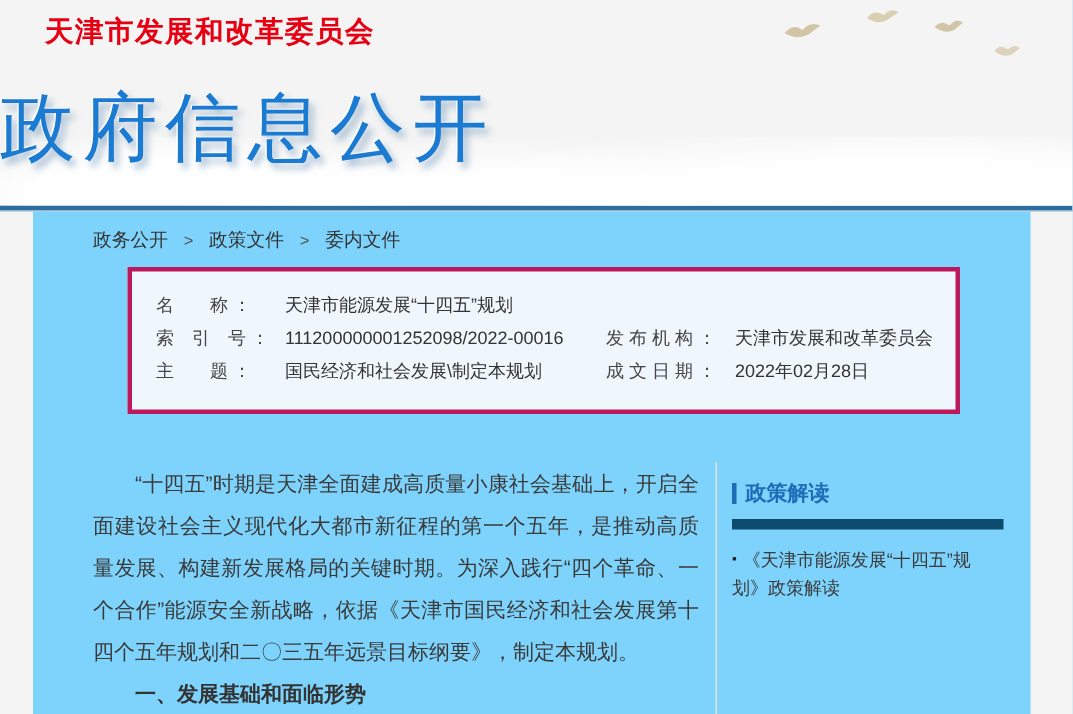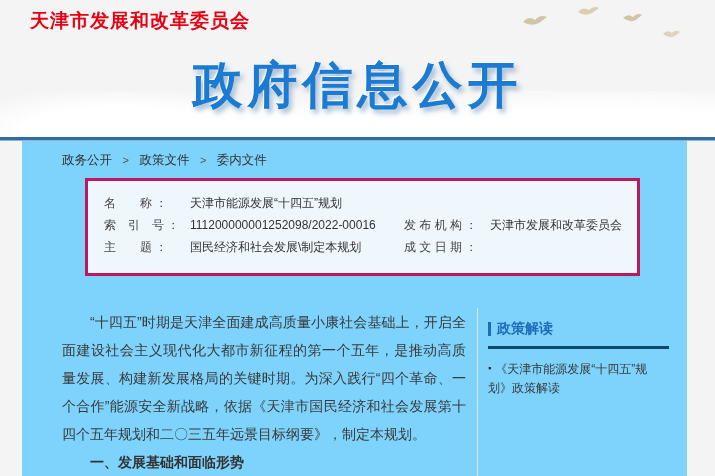--- a/index.html
+++ b/index.html
@@ -22,22 +22,22 @@
       radial-gradient(ellipse 180px 45px at 120px 40px, #ffffff 55%, rgba(255,255,255,0) 100%),
       radial-gradient(ellipse 220px 50px at 330px 50px, #ffffff 50%, rgba(255,255,255,0) 100%),
       radial-gradient(ellipse 260px 55px at 560px 45px, #ffffff 45%, rgba(255,255,255,0) 100%),
       radial-gradient(ellipse 300px 60px at 700px 55px, #ffffff 50%, rgba(255,255,255,0) 100%);
   }
   .site-name {
     position: absolute; left: 30px; top: 8px;
     font-size: 19px; font-weight: bold; color: #e60012; letter-spacing: 1px;
   }
   .page-title {
-    position: absolute; left: 0; width: 100%; top: 52px; text-align: center;
-    font-size: 50px; font-weight: bold; color: #1b7ad1; letter-spacing: 5px;
+    position: absolute; left: 0; width: 100%; top: 52px; text-align: left;
+    font-size: 50px; font-weight: normal; color: #1b7ad1; letter-spacing: 5px;
     text-shadow: -1px -1px 0 rgba(255,255,255,0.85), 3px 4px 5px rgba(96,140,180,0.55);
   }
   .birds { position: absolute; right: 12px; top: 4px; width: 200px; height: 60px; opacity: 0.85; }
   
   .top-rule { width: 715px; height: 4px; background: #2e6da0; border-bottom: 1px solid #8fb3cf; }
   
   .page-area { width: 715px; height: 335px; background: #f4f4f4; }
   .content {
     margin-left: 22px; width: 665px; height: 335px; background: #7dd3fc;
     overflow: hidden;
@@ -60,21 +60,21 @@
   .cell-value { color: #333; }
   
   .article-wrap { display: flex; margin-top: 32px; }
   .main-col { width: 455px; padding: 0 11px 10px 40px; }
   .main-col p {
     font-size: 14px; line-height: 28px; color: #3a3a3a;
     text-indent: 2em; text-align: justify;
   }
   .main-col h3 { font-size: 14px; line-height: 28px; color: #333; font-weight: bold; text-indent: 2em; }
   .side-col { flex: 1; border-left: 1px solid #e2e2e2; padding: 12px 18px 0 10px; height: 175px; }
-  .side-header { display: flex; align-items: center; padding-bottom: 8px; border-bottom: 3px solid #0c4a6e; }
+  .side-header { display: flex; align-items: center; padding-bottom: 8px; border-bottom: 7px solid #0c4a6e; }
   .side-bar-mark { width: 3px; height: 14px; background: #1e6cb8; margin-right: 6px; }
   .side-title { font-size: 14px; font-weight: bold; color: #1e6cb8; }
   .side-item { margin-top: 10px; font-size: 12px; line-height: 19px; color: #3a3a3a; cursor: pointer; }
   .side-item .bullet { font-size: 9px; color: #222; margin-right: 4px; vertical-align: 2px; }
 </style>
 </head>
 <body>
 
 <div class="banner">
   <div class="cloud-layer"></div>
@@ -121,20 +121,21 @@
           <span class="cell-value">天津市发展和改革委员会</span>
         </div>
       </div>
       <div class="info-row">
         <div class="cell-left">
           <span class="cell-label">主　　题 ：</span>
           <span class="cell-value">国民经济和社会发展\制定本规划</span>
         </div>
         <div class="cell-right">
           <span class="cell-label">成 文 日 期 ：</span>
+          <span class="cell-value">2022年02月28日</span>
         </div>
       </div>
       <div class="info-row">
         <div class="cell-right">
           <span class="cell-label"></span>
           <span class="cell-value"></span>
         </div>
       </div>
     </div>
 

